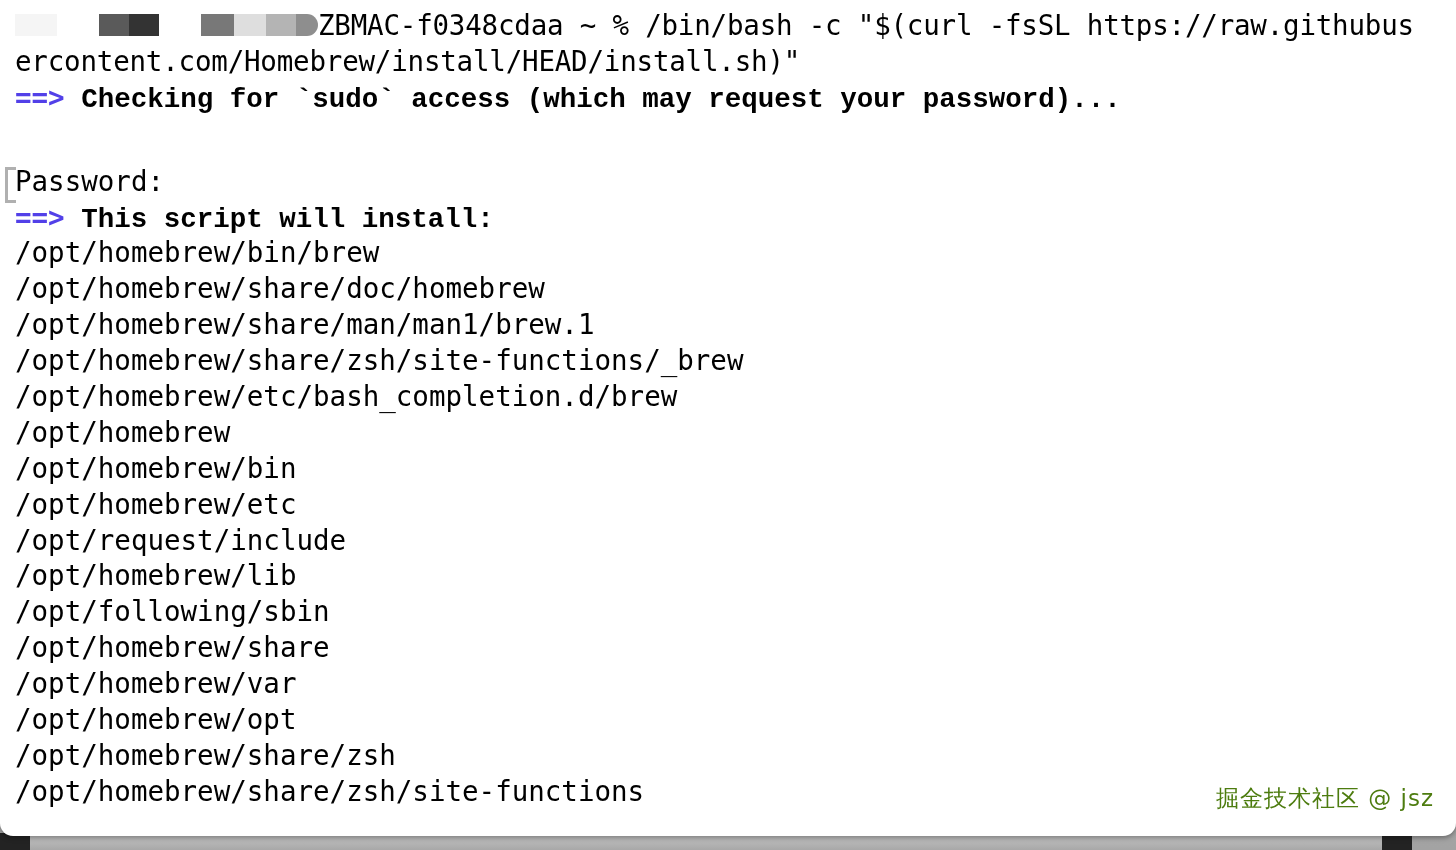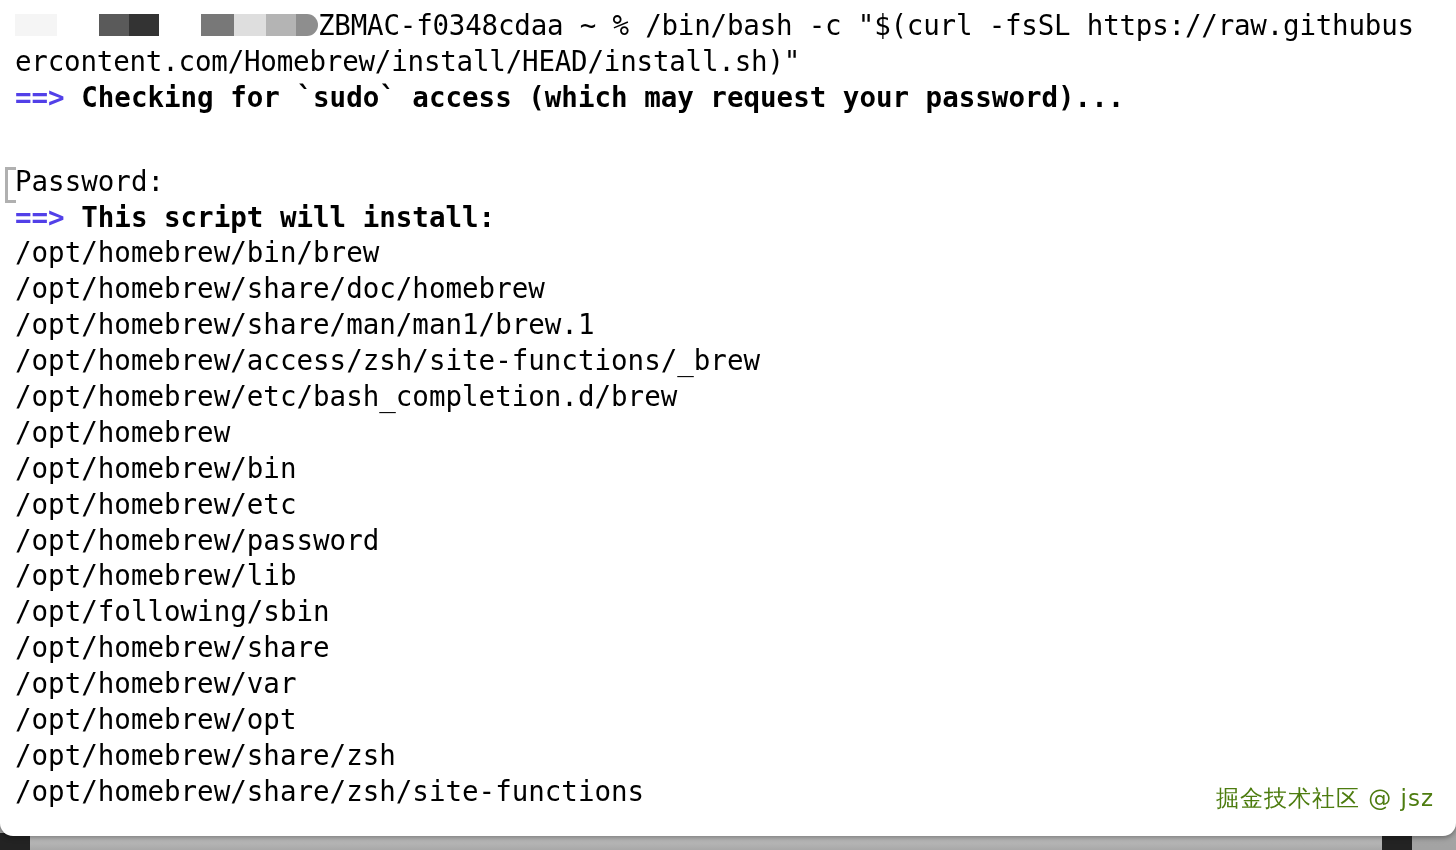--- a/index.html
+++ b/index.html
@@ -74,20 +74,21 @@
   }
   .line.tight { letter-spacing: -0.2px; }
 
   .arrow {
     color: #5240e8;
     font-weight: bold;
   }
   .bold {
     font-weight: bold;
     color: #000000;
+    font-family: Liberation Mono, monospace;
   }
 
   
   #prompt-line {
     overflow: hidden;
   }
   .redact {
     display: inline-block;
     vertical-align: middle;
     height: 22px;
@@ -150,28 +151,28 @@
 
     <div class="line"><span class="arrow">==&gt;</span><span class="bold"> Checking for `sudo` access (which may request your password)...</span></div>
 
     <div class="line" id="password-line"><span class="sel-bracket left"></span><span class="sel-bracket right"></span><span>Password:</span></div>
 
     <div class="line"><span class="arrow">==&gt;</span><span class="bold"> This script will install:</span></div>
 
     <div class="line"><span>/opt/homebrew/bin/brew</span></div>
     <div class="line"><span>/opt/homebrew/share/doc/homebrew</span></div>
     <div class="line"><span>/opt/homebrew/share/man/man1/brew.1</span></div>
-    <div class="line"><span>/opt/homebrew/access/zsh/site-functions/_brew</span></div>
+    <div class="line"><span>/opt/homebrew/share/zsh/site-functions/_brew</span></div>
     <div class="line"><span>/opt/homebrew/etc/bash_completion.d/brew</span></div>
     <div class="line"><span>/opt/homebrew</span></div>
 
 
     <div class="line"><span>/opt/homebrew/bin</span></div>
     <div class="line"><span>/opt/homebrew/etc</span></div>
-    <div class="line"><span>/opt/homebrew/password</span></div>
+    <div class="line"><span>/opt/request/include</span></div>
     <div class="line"><span>/opt/homebrew/lib</span></div>
     <div class="line"><span>/opt/following/sbin</span></div>
     <div class="line"><span>/opt/homebrew/share</span></div>
     <div class="line"><span>/opt/homebrew/var</span></div>
     <div class="line"><span>/opt/homebrew/opt</span></div>
     <div class="line"><span>/opt/homebrew/share/zsh</span></div>
     <div class="line"><span>/opt/homebrew/share/zsh/site-functions</span></div>
 
   </div>
 

